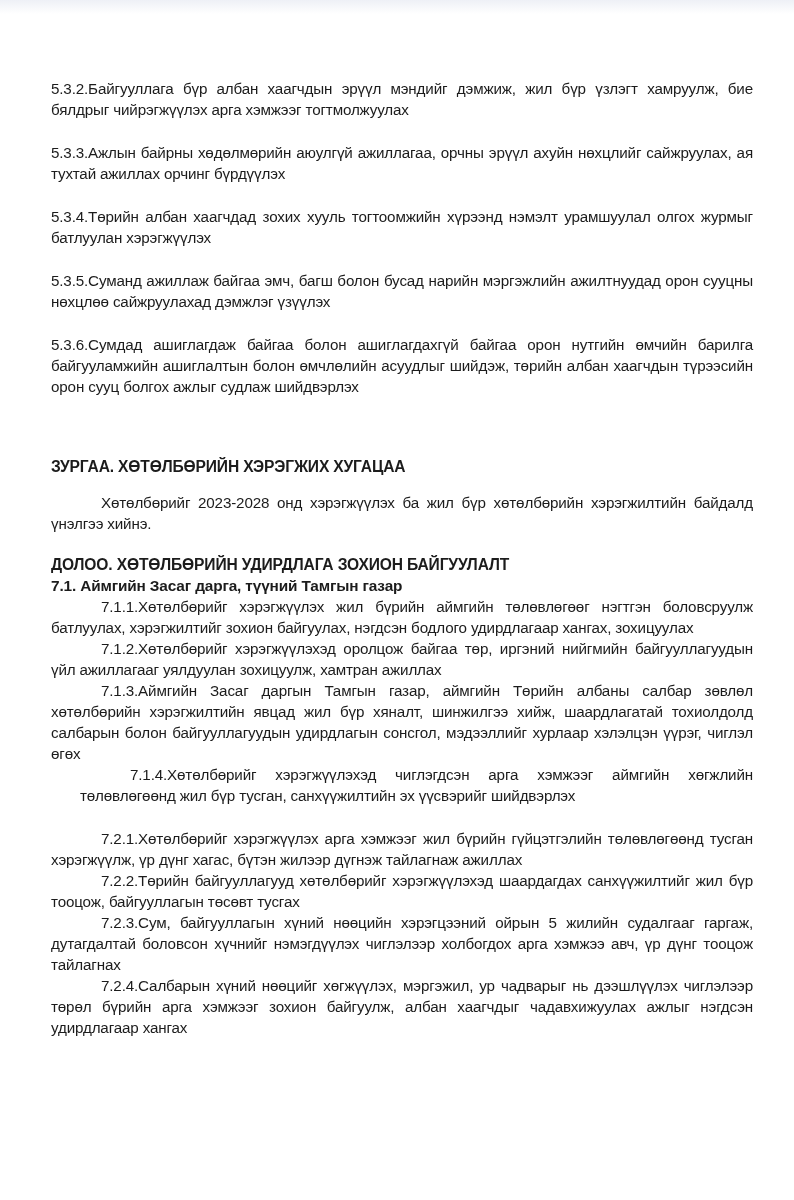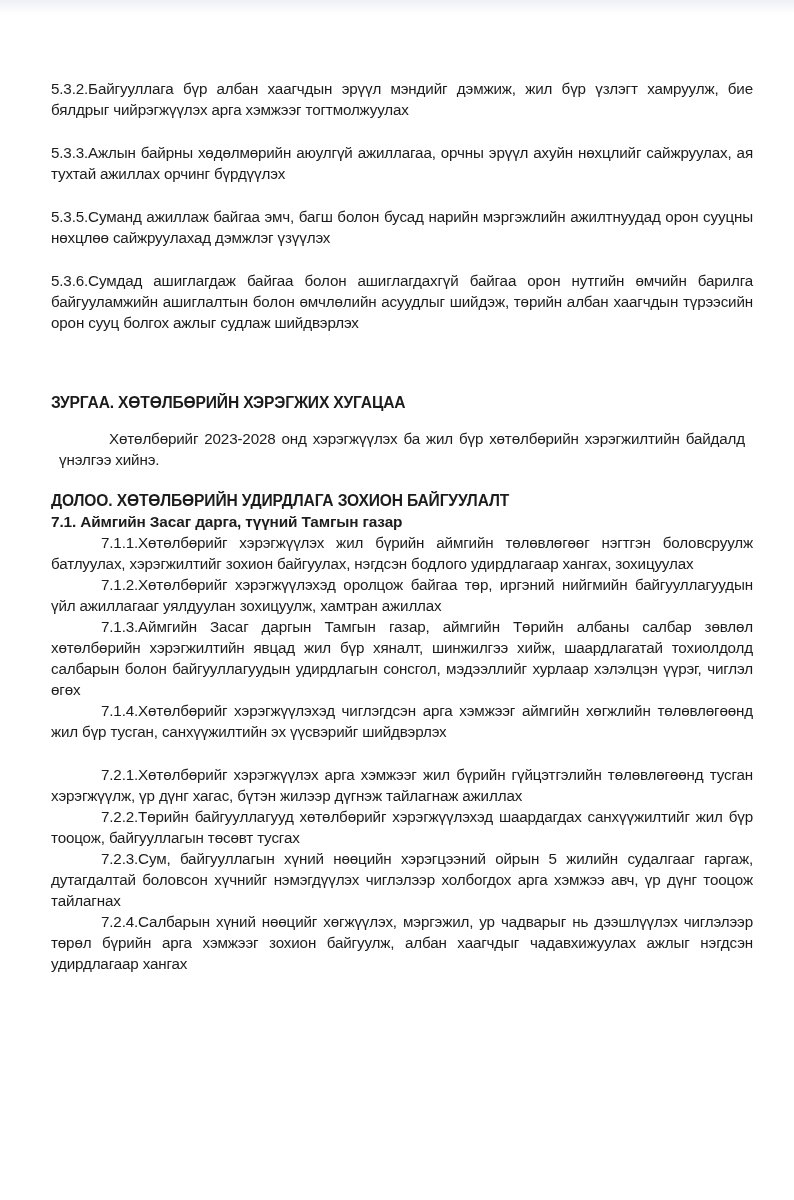--- a/index.html
+++ b/index.html
@@ -18,49 +18,50 @@
     position: absolute; left: 51px; top: 78px; width: 702px;
     font-size: 15.2px; line-height: 21px;
     letter-spacing: -0.15px;
   }
   .just { text-align: justify; }
   .p53 { margin: 0 0 22px 0; }
   .heading {
     text-align: left; font-weight: bold; font-size: 15.6px;
     margin: 0;
   }
-  .indent { text-indent: 50px; margin: 8px; }
+  .indent { text-indent: 50px; margin: 0; }
   .sub { font-weight: bold; margin: 0; font-size: 15.4px; }
   .item { text-indent: 50px; margin: 0; }
 </style>
 </head>
 <body>
 
 <div class="topshade"></div>
 
 <div class="page">
 
   <div>
     <p class="just p53">5.3.2.Байгууллага бүр албан хаагчдын эрүүл мэндийг дэмжиж, жил бүр үзлэгт хамруулж, бие бялдрыг чийрэгжүүлэх арга хэмжээг тогтмолжуулах</p>
     <p class="just p53">5.3.3.Ажлын байрны хөдөлмөрийн аюулгүй ажиллагаа, орчны эрүүл ахуйн нөхцлийг сайжруулах, ая тухтай ажиллах орчинг бүрдүүлэх</p>
+    <p class="just p53">5.3.4.Төрийн албан хаагчдад зохих хууль тогтоомжийн хүрээнд нэмэлт урамшуулал олгох журмыг батлуулан хэрэгжүүлэх</p>
     <p class="just p53">5.3.5.Суманд ажиллаж байгаа эмч, багш болон бусад нарийн мэргэжлийн ажилтнуудад орон сууцны нөхцлөө сайжруулахад дэмжлэг үзүүлэх</p>
     <p class="just p53" style="margin-bottom:59px;">5.3.6.Сумдад ашиглагдаж байгаа болон ашиглагдахгүй байгаа орон нутгийн өмчийн барилга байгууламжийн ашиглалтын болон өмчлөлийн асуудлыг шийдэж, төрийн албан хаагчдын түрээсийн орон сууц болгох ажлыг судлаж шийдвэрлэх</p>
   </div>
 
   <h2 class="heading" style="margin-bottom:15px;">ЗУРГАА. ХӨТӨЛБӨРИЙН ХЭРЭГЖИХ ХУГАЦАА</h2>
   <p class="just indent" style="margin-bottom:20px;">Хөтөлбөрийг 2023-2028 онд хэрэгжүүлэх ба жил бүр хөтөлбөрийн хэрэгжилтийн байдалд үнэлгээ хийнэ.</p>
 
   <h2 class="heading" style="">ДОЛОО. ХӨТӨЛБӨРИЙН УДИРДЛАГА ЗОХИОН БАЙГУУЛАЛТ</h2>
 
   <div>
     <p class="sub">7.1. Аймгийн Засаг дарга, түүний Тамгын газар</p>
     <p class="just item">7.1.1.Хөтөлбөрийг хэрэгжүүлэх жил бүрийн аймгийн төлөвлөгөөг нэгтгэн боловсруулж батлуулах, хэрэгжилтийг зохион байгуулах, нэгдсэн бодлого удирдлагаар хангах, зохицуулах</p>
     <p class="just item">7.1.2.Хөтөлбөрийг хэрэгжүүлэхэд оролцож байгаа төр, иргэний нийгмийн байгууллагуудын үйл ажиллагааг уялдуулан зохицуулж,  хамтран ажиллах</p>
     <p class="just item">7.1.3.Аймгийн Засаг даргын Тамгын газар, аймгийн Төрийн албаны салбар зөвлөл хөтөлбөрийн хэрэгжилтийн явцад жил бүр хяналт, шинжилгээ хийж, шаардлагатай тохиолдолд салбарын болон байгууллагуудын удирдлагын сонсгол, мэдээллийг хурлаар  хэлэлцэн үүрэг, чиглэл өгөх</p>
-    <p class="just item" style="margin-bottom:22px;">7.1.4.Хөтөлбөрийг хэрэгжүүлэхэд чиглэгдсэн арга хэмжээг аймгийн хөгжлийн төлөвлөгөөнд жил бүр тусган, санхүүжилтийн эх үүсвэрийг шийдвэрлэх</p>
+    <p class="just item" style="margin-bottom:22px;margin-left:29px;">7.1.4.Хөтөлбөрийг хэрэгжүүлэхэд чиглэгдсэн арга хэмжээг аймгийн хөгжлийн төлөвлөгөөнд жил бүр тусган, санхүүжилтийн эх үүсвэрийг шийдвэрлэх</p>
   </div>
 
   <div>
     <p class="just item">7.2.1.Хөтөлбөрийг хэрэгжүүлэх арга хэмжээг жил бүрийн гүйцэтгэлийн төлөвлөгөөнд тусган хэрэгжүүлж, үр дүнг хагас, бүтэн жилээр дүгнэж тайлагнаж ажиллах</p>
     <p class="just item">7.2.2.Төрийн байгууллагууд хөтөлбөрийг хэрэгжүүлэхэд шаардагдах санхүүжилтийг жил бүр тооцож, байгууллагын төсөвт тусгах</p>
     <p class="just item">7.2.3.Сум, байгууллагын хүний нөөцийн хэрэгцээний ойрын 5 жилийн судалгааг гаргаж, дутагдалтай боловсон хүчнийг нэмэгдүүлэх чиглэлээр холбогдох арга хэмжээ авч, үр дүнг тооцож тайлагнах</p>
     <p class="just item">7.2.4.Салбарын хүний нөөцийг хөгжүүлэх, мэргэжил, ур чадварыг нь дээшлүүлэх чиглэлээр төрөл бүрийн арга хэмжээг зохион байгуулж,  албан хаагчдыг чадавхижуулах ажлыг нэгдсэн удирдлагаар хангах</p>
   </div>
 
 </div>

